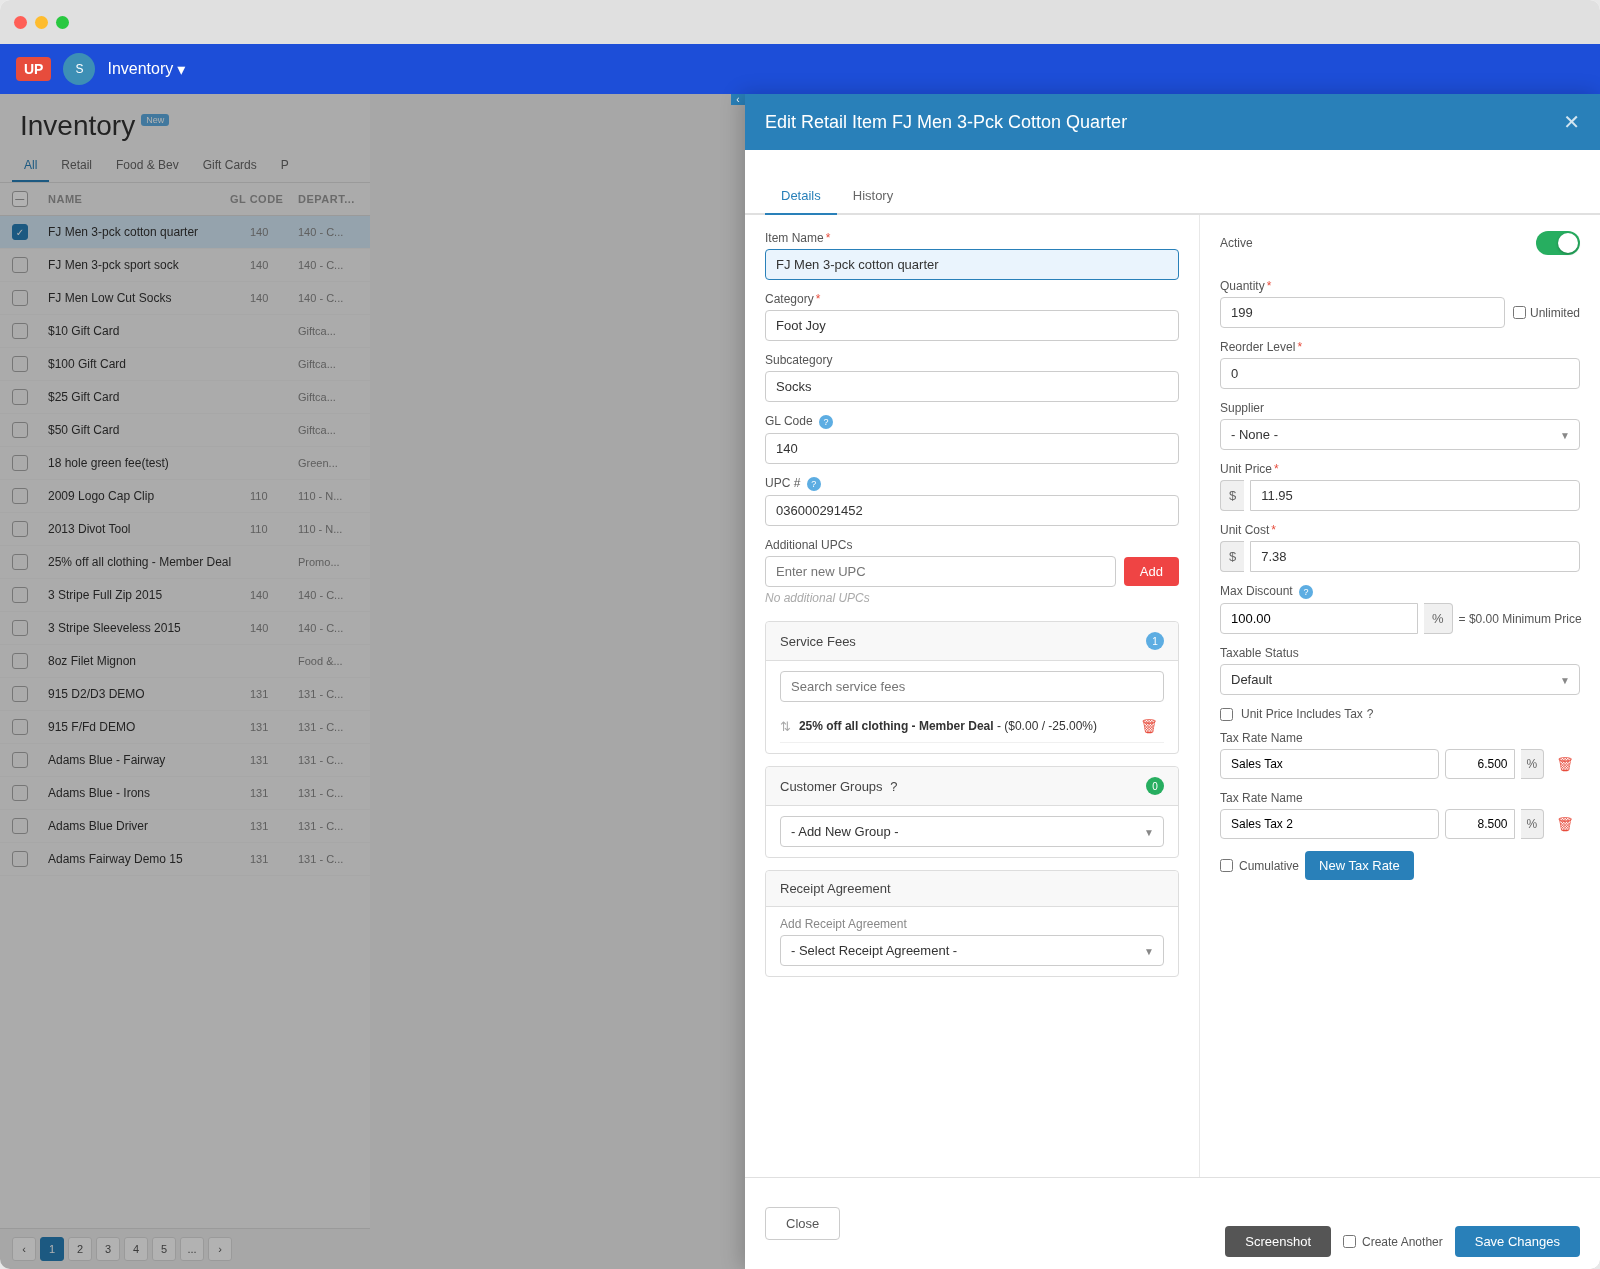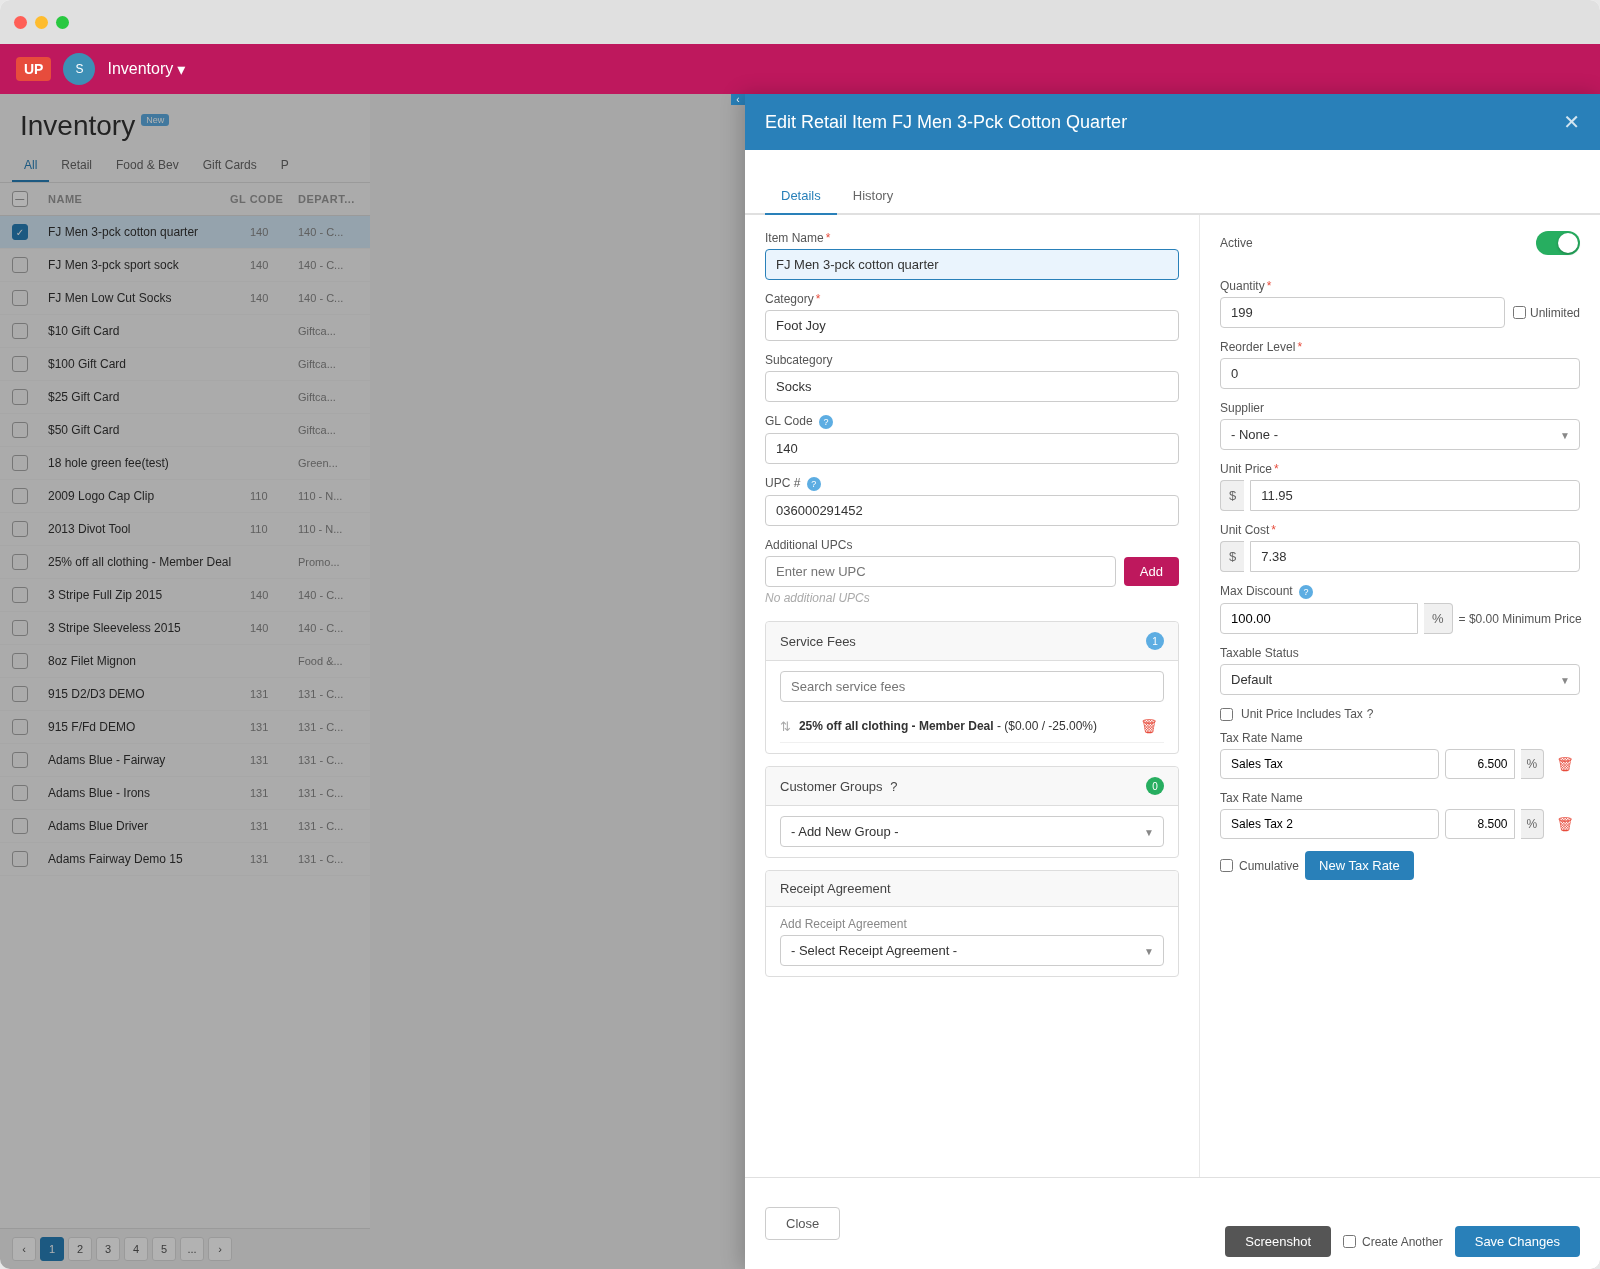--- a/index.html
+++ b/index.html
@@ -26,21 +26,21 @@
       min-height: 1269px;
       background: #f0f0f0;
       border-radius: 10px;
       overflow: hidden;
       display: flex;
       flex-direction: column;
     }
 
     
     .top-nav {
-      background: #be185d;
+      background: #1d4ed8;
       height: 50px;
       display: flex;
       align-items: center;
       padding: 0 16px;
       gap: 12px;
       color: white;
       flex-shrink: 0;
     }
     .nav-logo-up {
       background: #e74c3c;
@@ -333,21 +333,21 @@
       font-size: 10px;
       color: #888;
       pointer-events: none;
     }
 
     
     .upc-add-row { display: flex; gap: 8px; align-items: center; }
     .upc-add-input { flex: 1; }
     .btn-add {
       padding: 7px 16px;
-      background: #be185d;
+      background: #ef4444;
       color: white;
       border: none;
       border-radius: 4px;
       cursor: pointer;
       font-size: 13px;
     }
     .no-upcs { font-size: 12px; color: #aaa; padding: 4px 0; font-style: italic; }
 
     
     .section-box {

